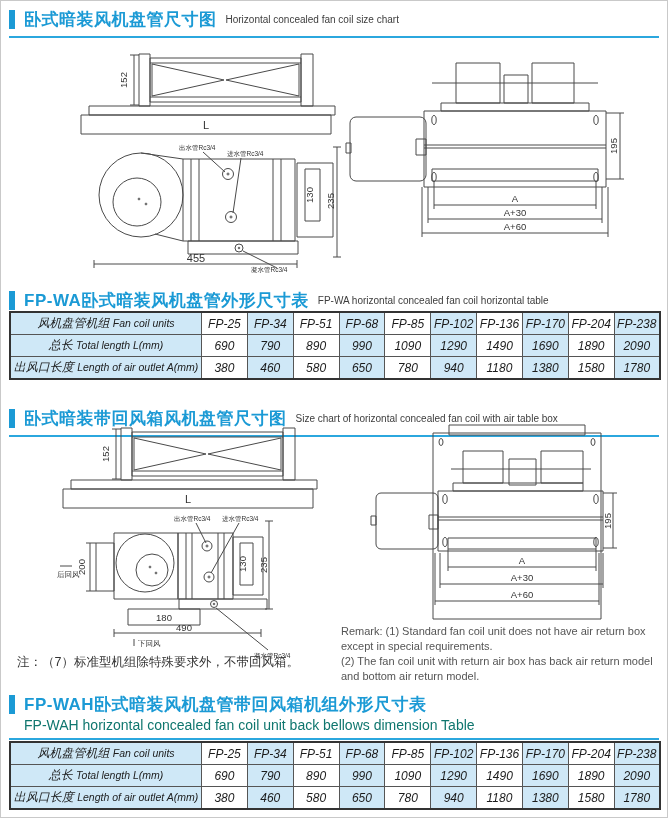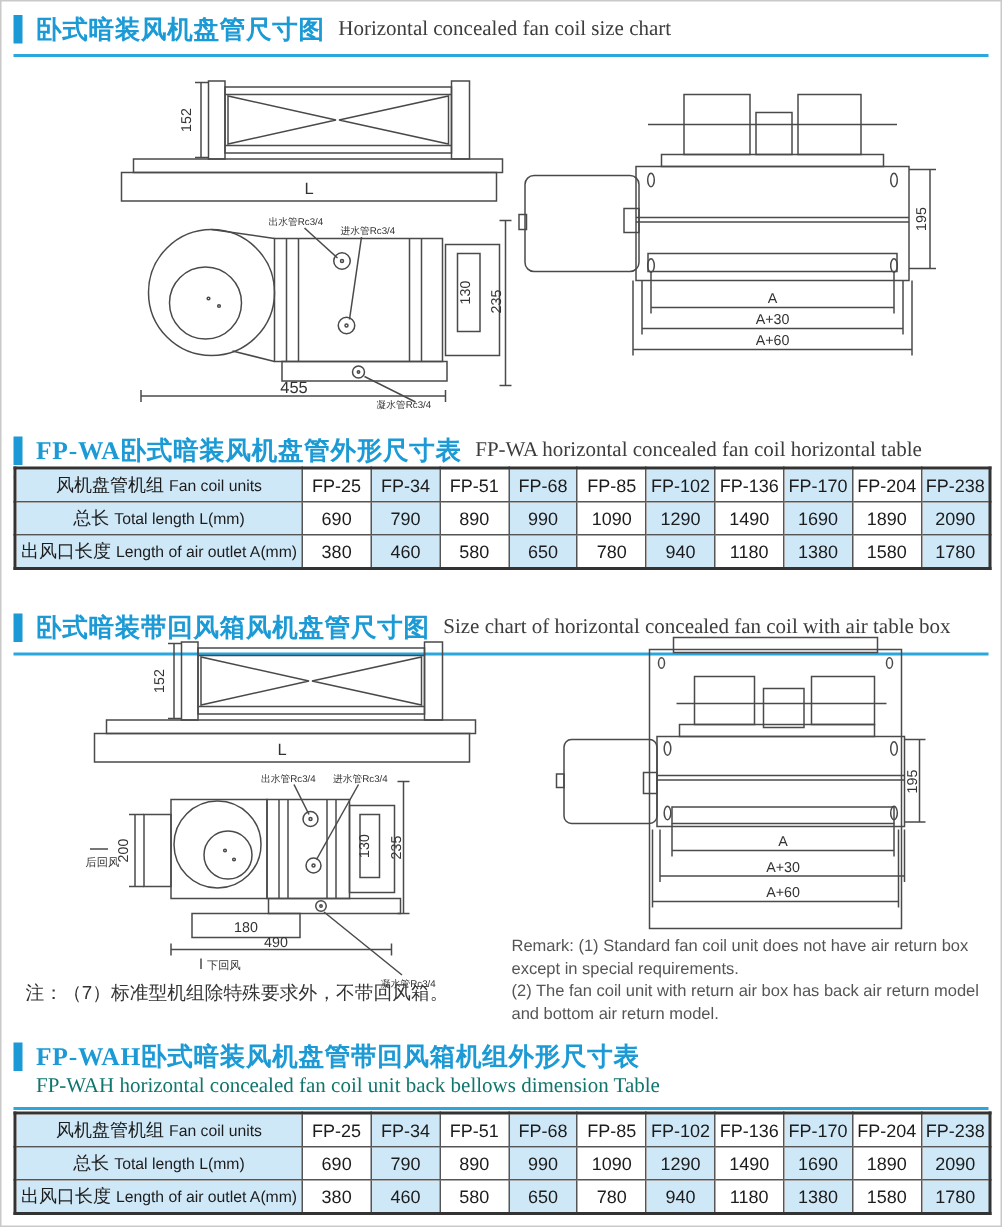--- a/index.html
+++ b/index.html
@@ -1,27 +1,27 @@
 <!DOCTYPE html>
 <html><head>
 <meta charset="utf-8">
 <style>
   html,body{margin:0;padding:0;background:#e8e8e8;}
   .page{
     position:relative;width:668px;height:818px;margin:0 auto;
     background:#fff;border:1px solid #c9c9c9;box-sizing:border-box;
     font-family:"Liberation Sans","DejaVu Sans",sans-serif;overflow:hidden;
   }
-  .abs{position:absolute;}
+  .abs{position:absolute;font-style:italic;}
   
-  .sec-header{position:absolute;left:8px;right:8px;border-bottom:2px solid #2ba7de;font-family:Liberation Serif, serif;}
+  .sec-header{position:absolute;left:8px;right:8px;border-bottom:2px solid #2ba7de;}
   .hrow{display:flex;align-items:center;gap:9px;padding-bottom:5px;}
   .bar{width:6px;height:19px;background:#1b9ad5;flex:0 0 6px;}
   .zh-title{color:#1b9ad5;font-weight:bold;font-size:17px;letter-spacing:.5px;white-space:nowrap;}
-  .en-title{color:#3d3d3d;font-size:14px;white-space:nowrap;}
+  .en-title{color:#3d3d3d;font-size:10px;white-space:nowrap;}
   .en-title2{display:block;color:#0f766e;font-size:14px;margin:1px 0 5px 15px;}
   
   table.dim-table{border-collapse:collapse;width:652px;table-layout:fixed;
     font-size:12px;color:#1c1c1c;background:#fff;}
   table.dim-table td{border:1px solid #555;text-align:center;height:21px;padding:0 1px;overflow:hidden;white-space:nowrap;}
   table.dim-table{border:2px solid #333;}
   table.dim-table td:nth-child(odd){background:#cfe8f7;}
   table.dim-table td.lbl{width:188px;}
   .lbl .zh{font-size:12px;}
   .lbl .en{font-size:10.5px;}

